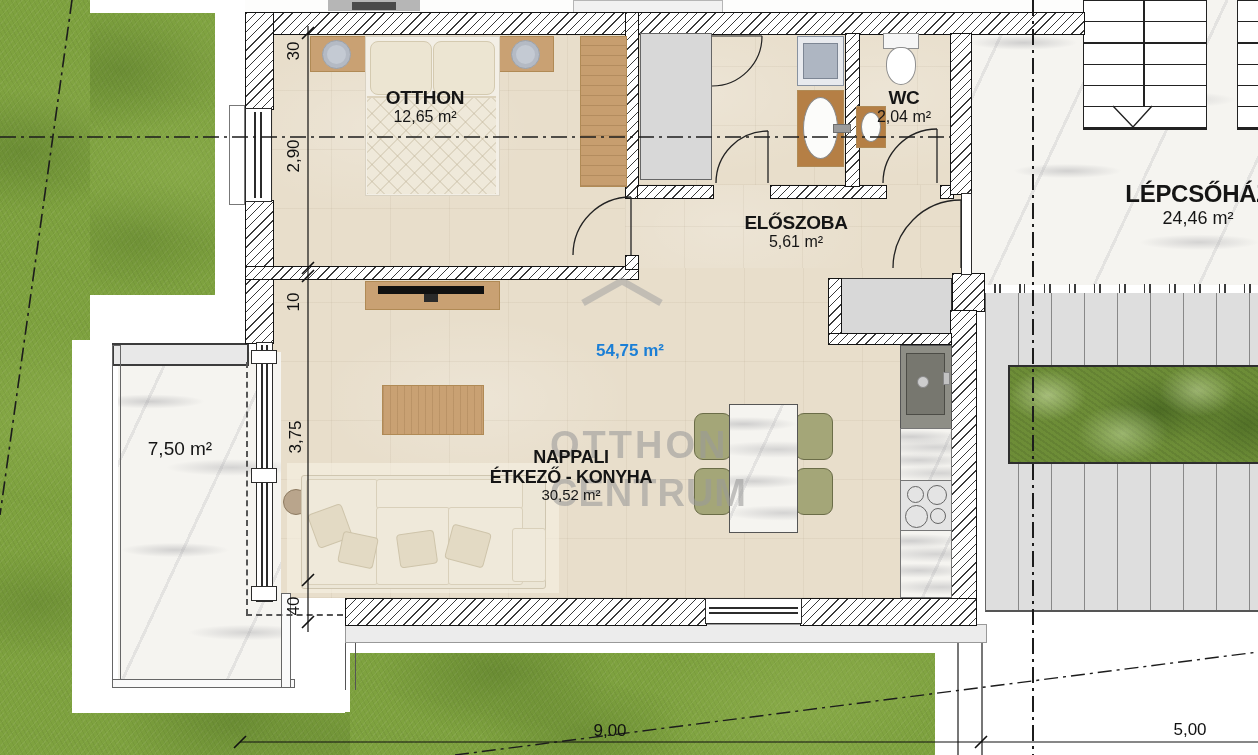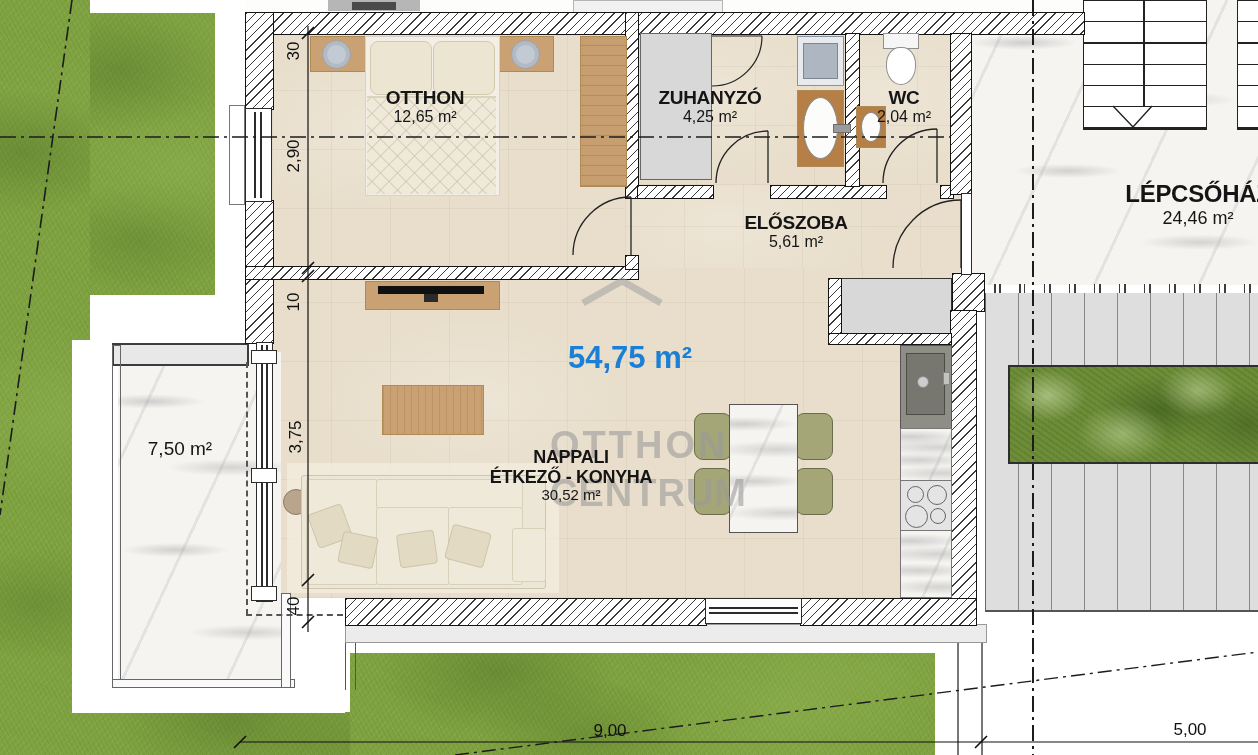--- a/index.html
+++ b/index.html
@@ -198,45 +198,41 @@
   </div>
   <div class="abs marble" style="left:900px;top:530px;width:50px;height:66px;border:1px solid #777;z-index:30;"></div>
 
   <div class="wm" style="left:550px;top:424px;width:160px;font-size:38px;letter-spacing:3px;">OTTHON</div>
   <div class="wm" style="left:550px;top:472px;width:160px;font-size:38px;letter-spacing:1px;">CENTRUM</div>
 
   <div class="room-label" style="left:335px;top:87px;width:180px;">
     <span class="room-name">OTTHON</span>
     <span class="room-area">12,65 m²</span>
   </div>
-  <div class="room-label" style="left:620px;top:87px;width:180px;">
-    <span class="room-name">ZUHANYZÓ</span>
-    <span class="room-area">4,25 m²</span>
-  </div>
   <div class="room-label" style="left:844px;top:87px;width:120px;">
     <span class="room-name">WC</span>
     <span class="room-area">2,04 m²</span>
   </div>
   <div class="room-label" style="left:706px;top:212px;width:180px;">
     <span class="room-name">ELŐSZOBA</span>
     <span class="room-area">5,61 m²</span>
   </div>
   <div class="room-label" style="left:476px;top:447px;width:190px;">
     <span class="room-name" style="font-size:18px;">NAPPALI</span>
     <span class="room-name" style="font-size:18px;">ÉTKEZŐ - KONYHA</span>
     <span class="room-area" style="font-size:15px;text-align:center;">30,52 m²</span>
   </div>
   <div class="room-label" style="left:100px;top:438px;width:160px;">
     <span class="room-area" style="font-size:19px;">7,50 m²</span>
   </div>
   <div class="room-label" style="left:1078px;top:181px;width:240px;">
     <span class="room-name" style="font-size:24px;">LÉPCSŐHÁZ</span>
     <span class="room-area" style="font-size:18px;">24,46 m²</span>
   </div>
-  <div class="room-label" style="left:530px;top:341px;width:200px;font-size:31px;font-weight:700;color:#1b7fd6;z-index:60;">54,75 m²</div>
+  <div class="room-label" style="left:530px;top:341px;width:200px;font-size:17px;font-weight:700;color:#1b7fd6;z-index:60;">54,75 m²</div>
 
   <div class="dim vert" style="left:274px;top:41px;width:40px;">30</div>
   <div class="dim vert" style="left:264px;top:146px;width:60px;">2,90</div>
   <div class="dim vert" style="left:274px;top:292px;width:40px;">10</div>
   <div class="dim vert" style="left:266px;top:427px;width:60px;">3,75</div>
   <div class="dim vert" style="left:274px;top:596px;width:40px;">40</div>
   <div class="dim" style="left:560px;top:721px;width:100px;">9,00</div>
   <div class="dim" style="left:1140px;top:720px;width:100px;">5,00</div>
 
   <svg class="anno" width="1258" height="755" viewBox="0 0 1258 755">

